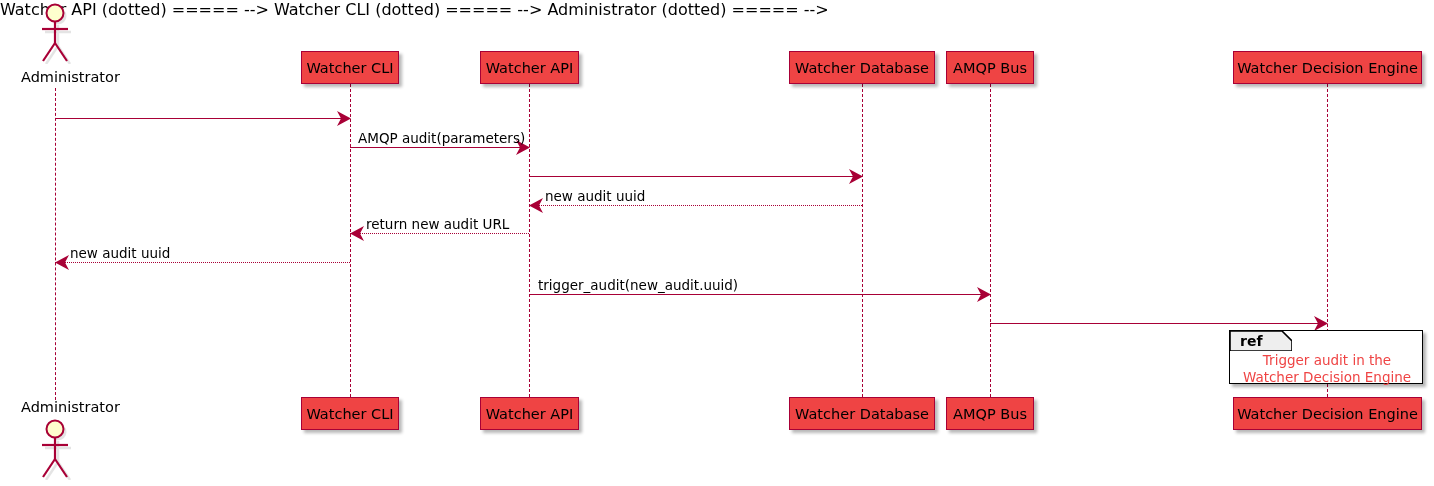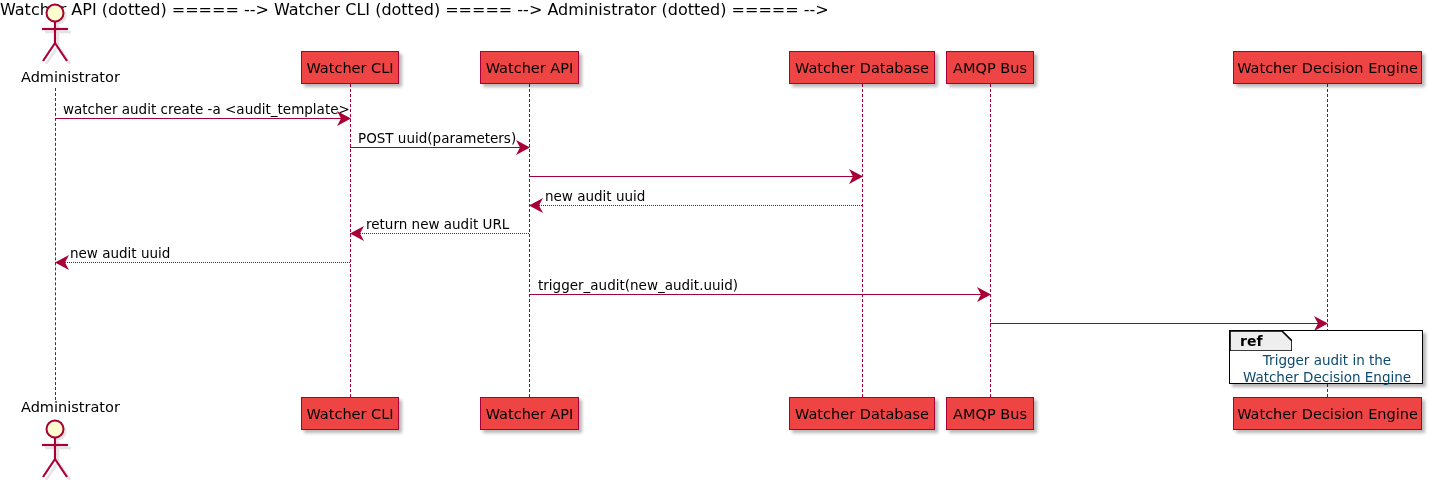--- a/index.html
+++ b/index.html
@@ -34,21 +34,21 @@
   .arrowhead{position:absolute;width:0;height:0;}
   .refbox{
     position:absolute;box-sizing:border-box;
     background:#ffffff;border:1.6px solid #000;
     box-shadow:3px 3px 3px rgba(0,0,0,0.30);
   }
   .ref-tab-label{
     position:absolute;font-weight:bold;font-size:14px;color:#000;
   }
   .ref-text{
-    position:absolute;font-size:13.5px;color:#0c4a6e;line-height:17px;
+    position:absolute;font-size:13.5px;color:#ef4444;line-height:17px;
     text-align:center;
   }
 </style>
 </head>
 <body>
 
 <div id="diagram">
 
   
   <div class="lifeline" style="left:55px;top:88px;height:312px;"></div>
@@ -112,28 +112,27 @@
   <div class="pbox" style="left:480px;top:397px;width:99px;height:33px;">Watcher API</div>
   <div class="pbox" style="left:789px;top:397px;width:146px;height:33px;">Watcher Database</div>
   <div class="pbox" style="left:946px;top:397px;width:88px;height:33px;">AMQP Bus</div>
   <div class="pbox" style="left:1233px;top:397px;width:189px;height:33px;">Watcher Decision Engine</div>
 
   
   <div class="msg-line" style="left:55px;top:118px;width:295px;"></div>
   <svg class="arrowhead" style="left:337px;top:111px;width:14px;height:15px;" viewBox="0 0 14 15">
     <path d="M0,0 L14,7.5 L0,15 L4,7.5 Z" fill="#A80036"></path>
   </svg>
-  <div class="msg-label" style="left:63px;top:101px;">watcher audit create -a &lt;audit_template&gt;</div>
 
   
   <div class="msg-line" style="left:350px;top:147px;width:179px;"></div>
   <svg class="arrowhead" style="left:516px;top:140px;width:14px;height:15px;" viewBox="0 0 14 15">
     <path d="M0,0 L14,7.5 L0,15 L4,7.5 Z" fill="#A80036"></path>
   </svg>
-  <div class="msg-label" style="left:358px;top:130px;">POST uuid(parameters)</div>
+  <div class="msg-label" style="left:358px;top:130px;">AMQP audit(parameters)</div>
 
   
   <div class="msg-line" style="left:529px;top:176px;width:333px;"></div>
   <svg class="arrowhead" style="left:849px;top:169px;width:14px;height:15px;" viewBox="0 0 14 15">
     <path d="M0,0 L14,7.5 L0,15 L4,7.5 Z" fill="#A80036"></path>
   </svg>
 
    Watcher API (dotted) ===== --&gt;
   <div class="msg-line dotted" style="left:529px;top:205px;width:333px;"></div>
   <svg class="arrowhead" style="left:529px;top:198px;width:14px;height:15px;" viewBox="0 0 14 15">

